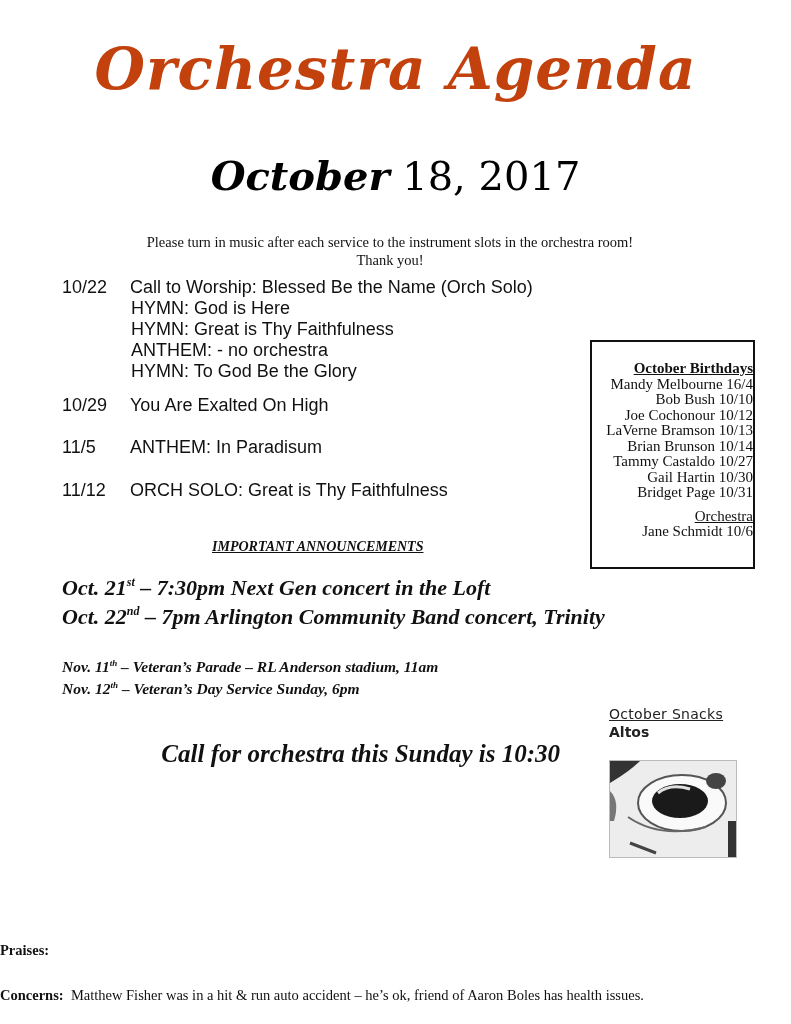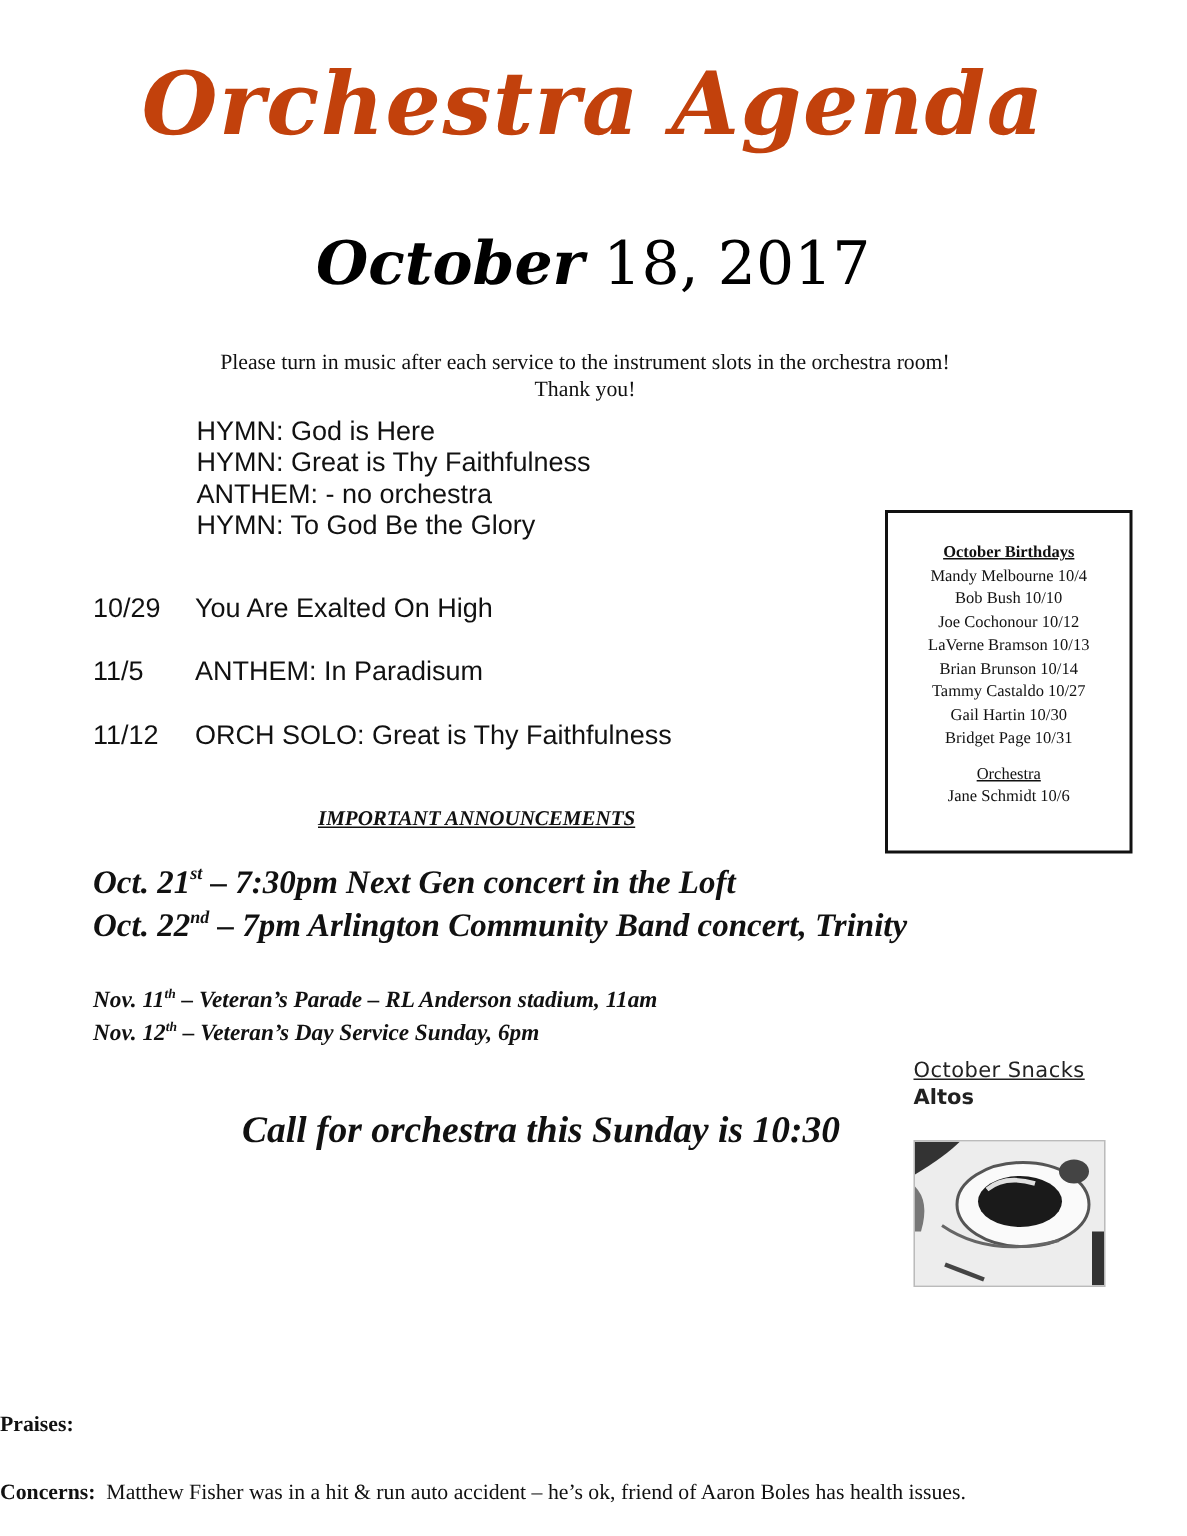--- a/index.html
+++ b/index.html
@@ -23,22 +23,22 @@
       left: 62px; font-family: "Liberation Sans", sans-serif; font-size: 18px; line-height: 21px; color: #111;
     }
     .sched .date { display: inline-block; width: 68px; }
     .sched .sub { padding-left: 69px; }
     .ann-head {
       left: 212px; top: 539px; font-family: "Liberation Serif", serif; font-style: italic; font-weight: bold;
       font-size: 14px; text-decoration: underline;
     }
     .bday-box {
       left: 590px; top: 340px; width: 165px; height: 229px; border: 2px solid #111;
-      box-sizing: border-box; text-align: center; font-family: "Liberation Serif", serif;
-      font-size: 11px; line-height: 15.5px; padding-top: 19px;
+      box-sizing: border-box; text-align: right; font-family: "Liberation Serif", serif;
+      font-size: 15px; line-height: 15.5px; padding-top: 19px;
     }
     .bday-box .hdr { font-weight: bold; text-decoration: underline; }
     .bday-box .orch { text-decoration: underline; margin-top: 8px; }
     .big-ann {
       left: 62px; font-family: "Liberation Serif", serif; font-style: italic; font-weight: bold;
       font-size: 22px; line-height: 26px;
     }
     .big-ann sup { font-size: 12px; vertical-align: 9px; line-height: 0; }
     .small-ann {
       left: 62px; font-family: "Liberation Serif", serif; font-style: italic; font-weight: bold;
@@ -69,38 +69,39 @@
 
 <div class="abs title">Orchestra Agenda</div>
 <div class="abs subtitle"><span class="script">October</span><span> 18, 2017</span></div>
 
 <div class="abs note">
   <div>Please turn in music after each service to the instrument slots in the orchestra room!</div>
   <div>Thank you!</div>
 </div>
 
 <div class="abs sched" style="top:277px;">
+  <div><span class="date">10/22</span><span>Call to Worship:  Blessed Be the Name (Orch Solo)</span></div>
   <div class="sub">HYMN:  God is Here</div>
   <div class="sub">HYMN:   Great is Thy Faithfulness</div>
   <div class="sub">ANTHEM:   - no orchestra</div>
   <div class="sub">HYMN:    To God Be the Glory</div>
 </div>
 <div class="abs sched" style="top:395px;">
   <span class="date">10/29</span><span>You Are Exalted On High</span>
 </div>
 <div class="abs sched" style="top:437px;">
   <span class="date">11/5</span><span>ANTHEM:  In Paradisum</span>
 </div>
 <div class="abs sched" style="top:480px;">
   <span class="date">11/12</span><span>ORCH SOLO:  Great is Thy Faithfulness</span>
 </div>
 
 <div class="abs bday-box">
   <div class="hdr">October Birthdays</div>
-  <div>Mandy Melbourne  10/4</div>
+  <div>Mandy Melbourne  16/4</div>
   <div>Bob Bush  10/10</div>
   <div>Joe Cochonour  10/12</div>
   <div>LaVerne Bramson  10/13</div>
   <div>Brian Brunson  10/14</div>
   <div>Tammy Castaldo  10/27</div>
   <div>Gail Hartin  10/30</div>
   <div>Bridget Page  10/31</div>
   <div class="orch">Orchestra</div>
   <div>Jane Schmidt  10/6</div>
 </div>

